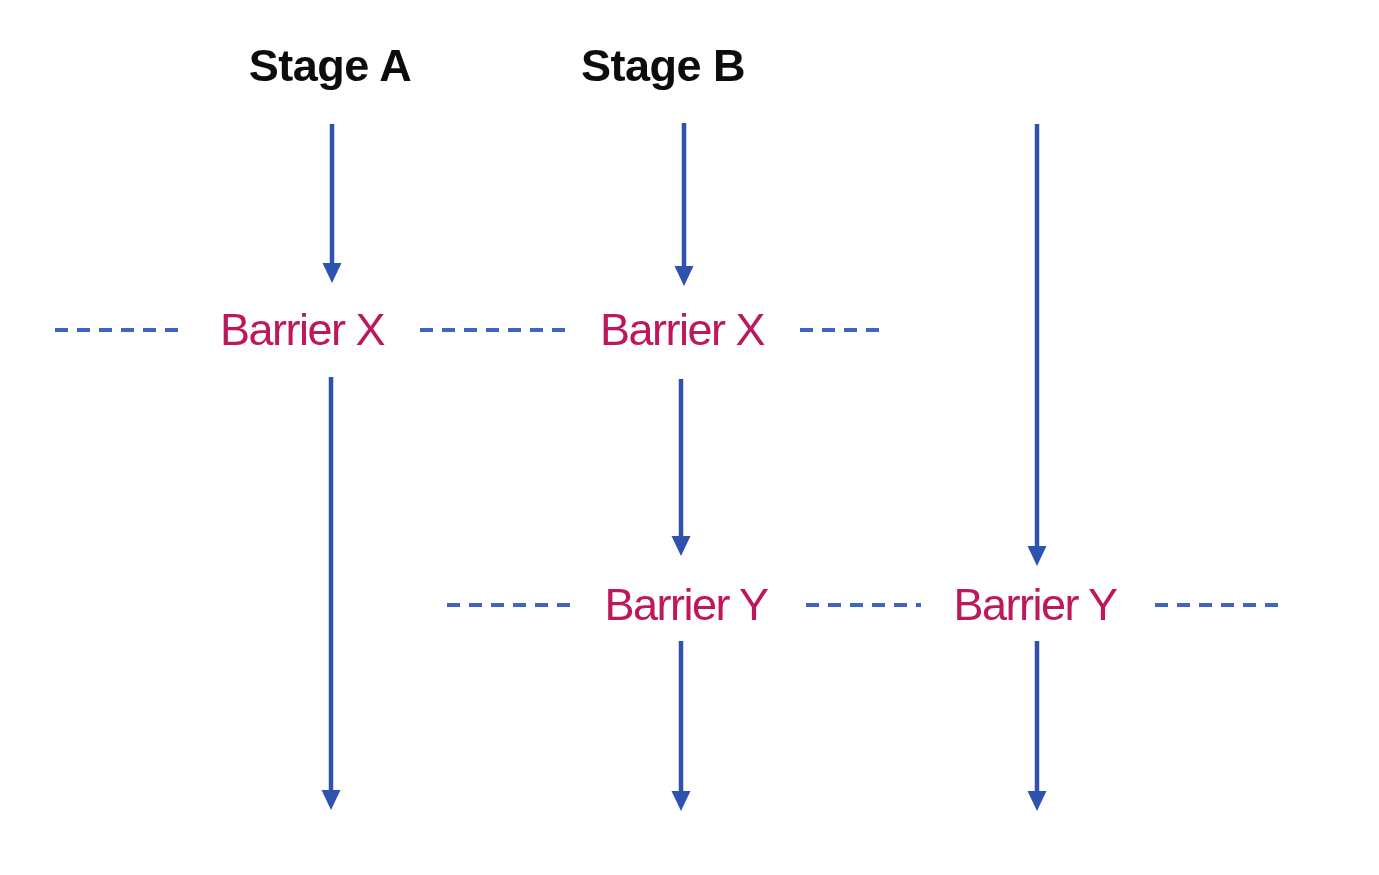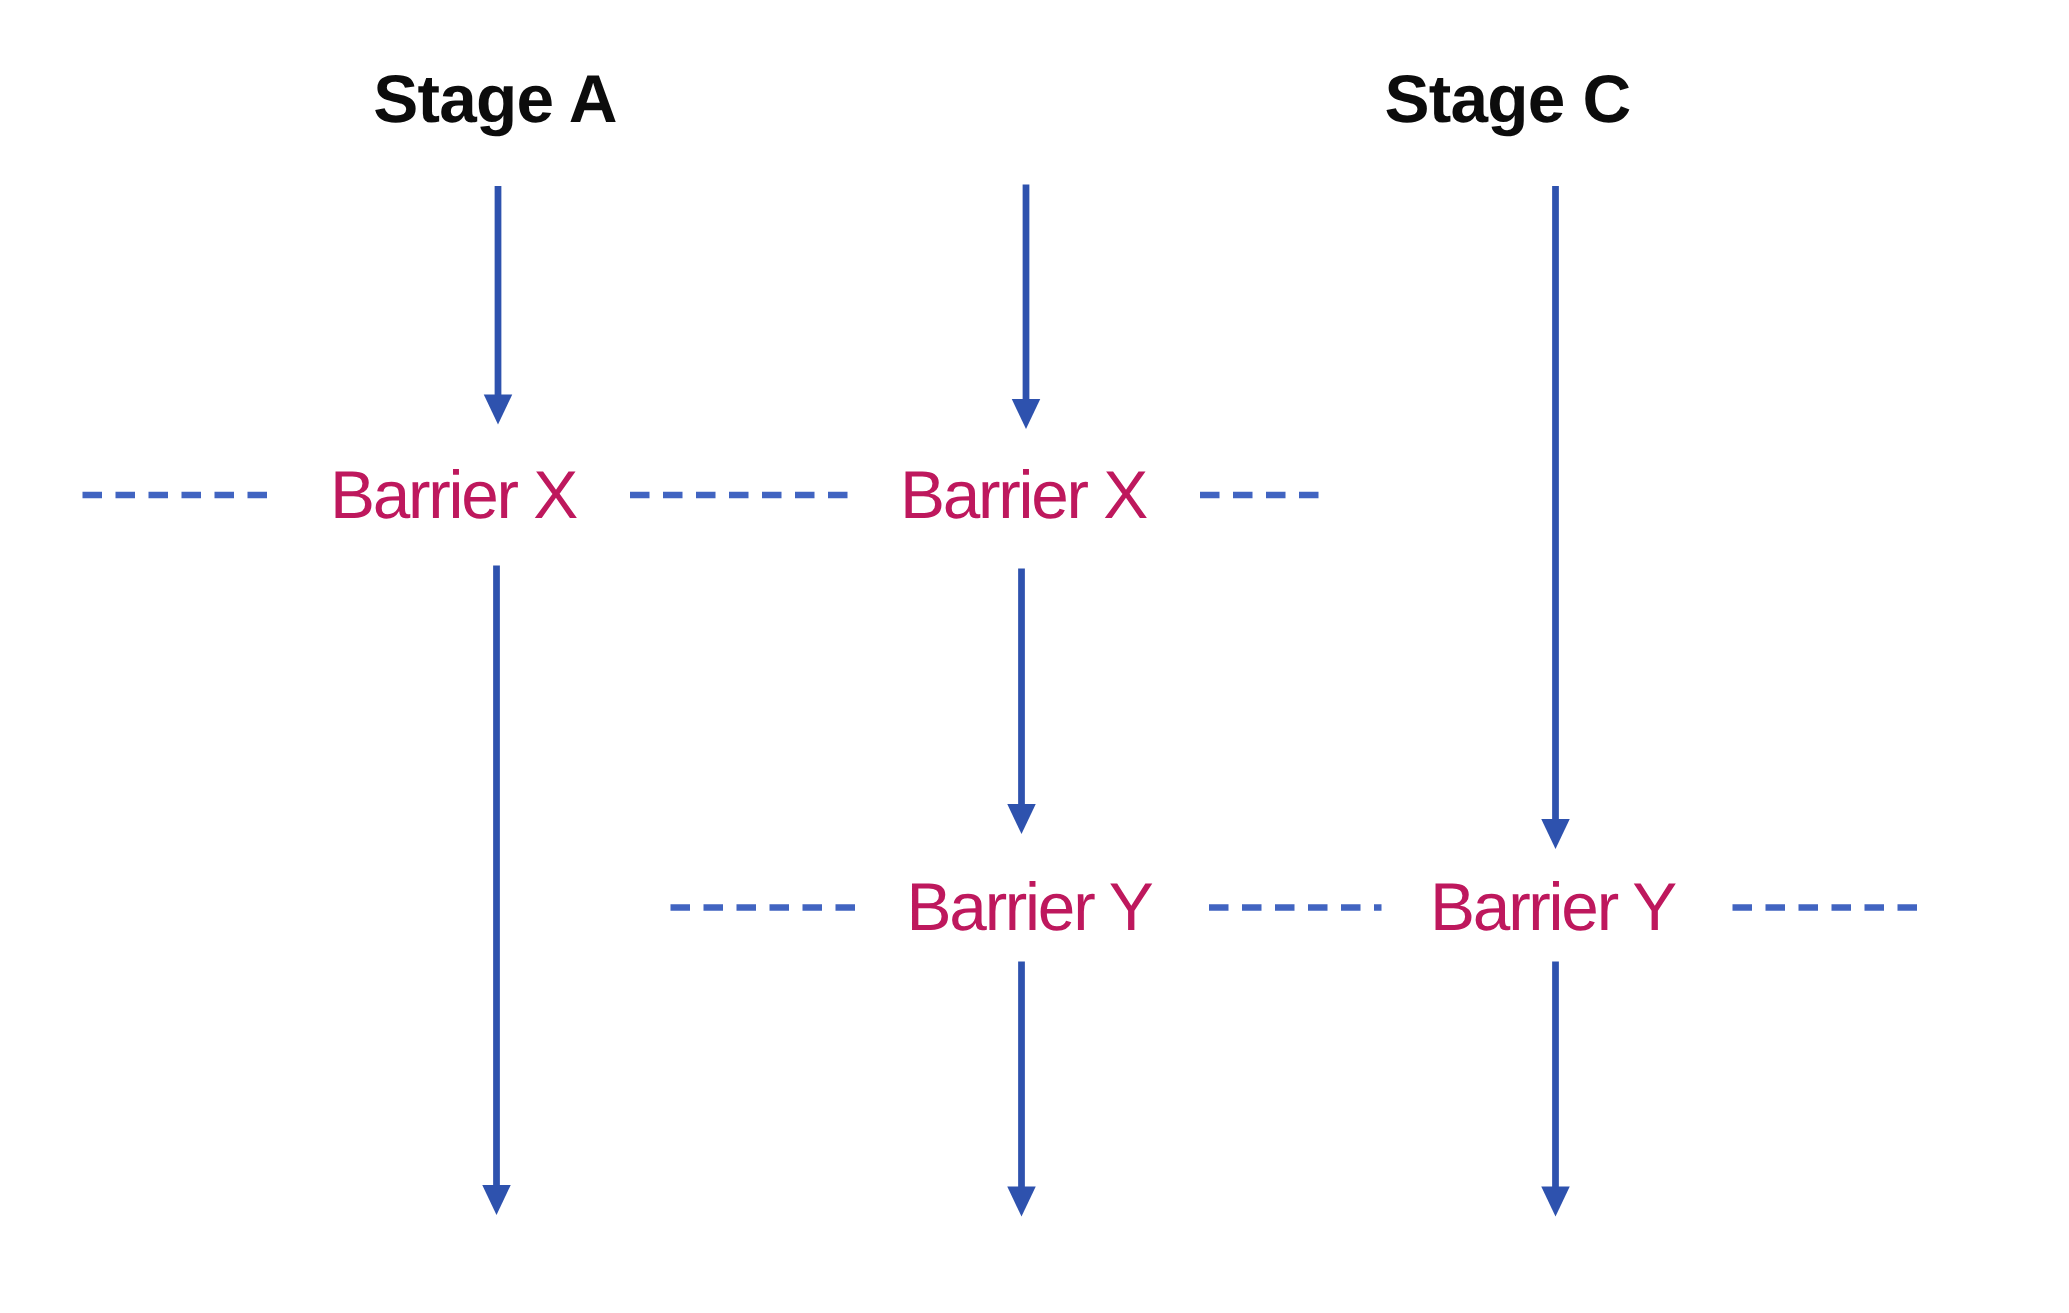--- a/index.html
+++ b/index.html
@@ -84,19 +84,19 @@
       </g>
       <line x1="55" y1="330" x2="185" y2="330" stroke="#4164c1" stroke-width="4.2" stroke-dasharray="13 9"></line>
       <line x1="420" y1="330" x2="567" y2="330" stroke="#4164c1" stroke-width="4.2" stroke-dasharray="13 9"></line>
       <line x1="800" y1="330" x2="888" y2="330" stroke="#4164c1" stroke-width="4.2" stroke-dasharray="13 9"></line>
       <line x1="447" y1="605" x2="570" y2="605" stroke="#4164c1" stroke-width="4.2" stroke-dasharray="13 9"></line>
       <line x1="806" y1="605" x2="921" y2="605" stroke="#4164c1" stroke-width="4.2" stroke-dasharray="13 9"></line>
       <line x1="1155" y1="605" x2="1281" y2="605" stroke="#4164c1" stroke-width="4.2" stroke-dasharray="13 9"></line>
     </svg>
   <div id="labels-layer" class="labels-layer">
       <div class="stage-label" style="left: 330px; top: 66px; color: rgb(12, 12, 12);">Stage A</div>
-      <div class="stage-label" style="left: 1005px; top: 66px; color: rgb(12, 12, 12);">Stage C</div>
+      <div class="stage-label" style="left: 663px; top: 66px; color: rgb(12, 12, 12);">Stage B</div>
       <div class="barrier-label" style="left: 302px; top: 330px;">Barrier X</div>
       <div class="barrier-label" style="left: 682px; top: 330px;">Barrier X</div>
       <div class="barrier-label" style="left: 686px; top: 605px;">Barrier Y</div>
       <div class="barrier-label" style="left: 1035px; top: 605px;">Barrier Y</div>
     </div>
 </div>
 
 </body></html>

